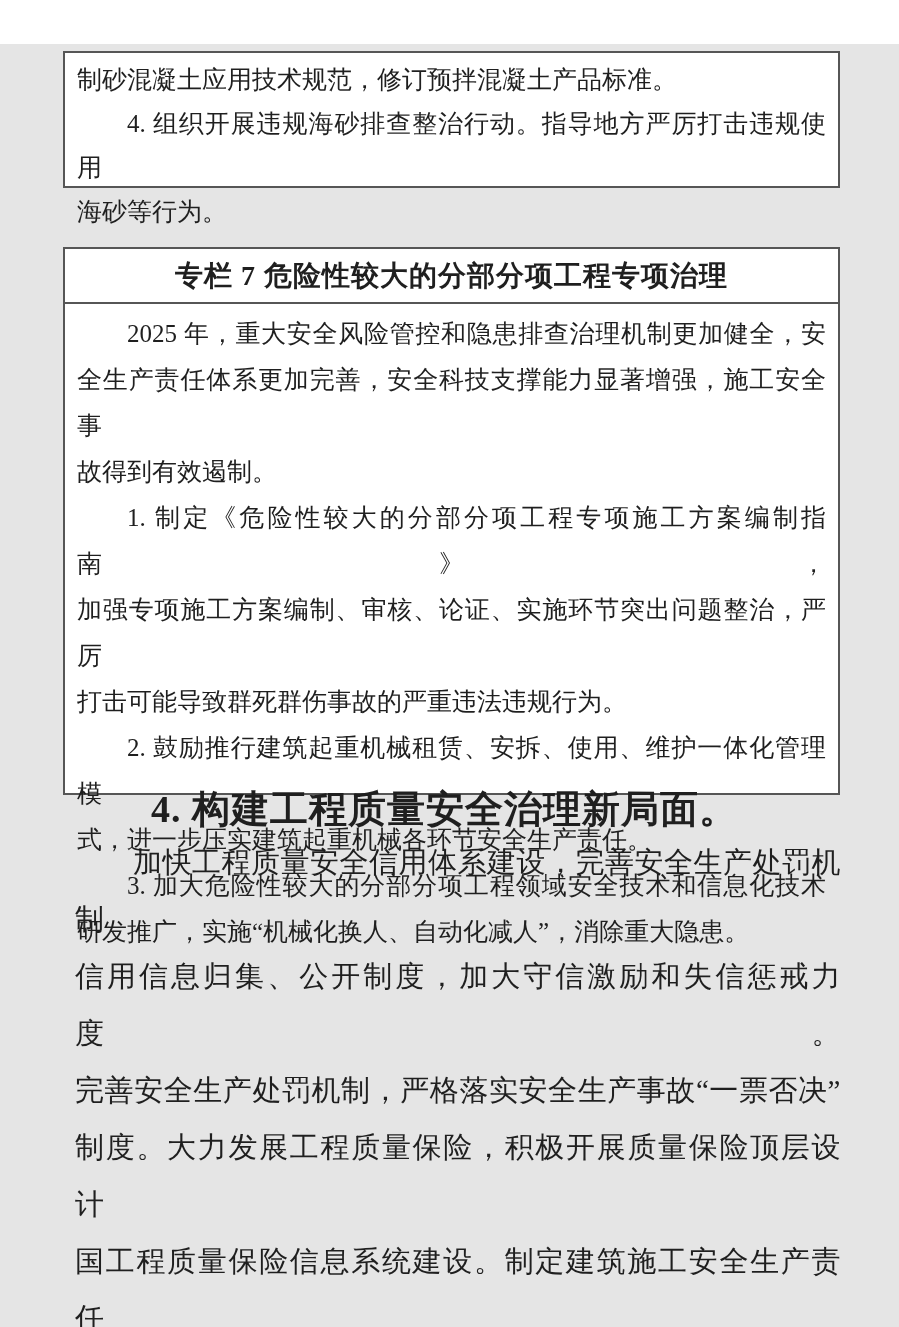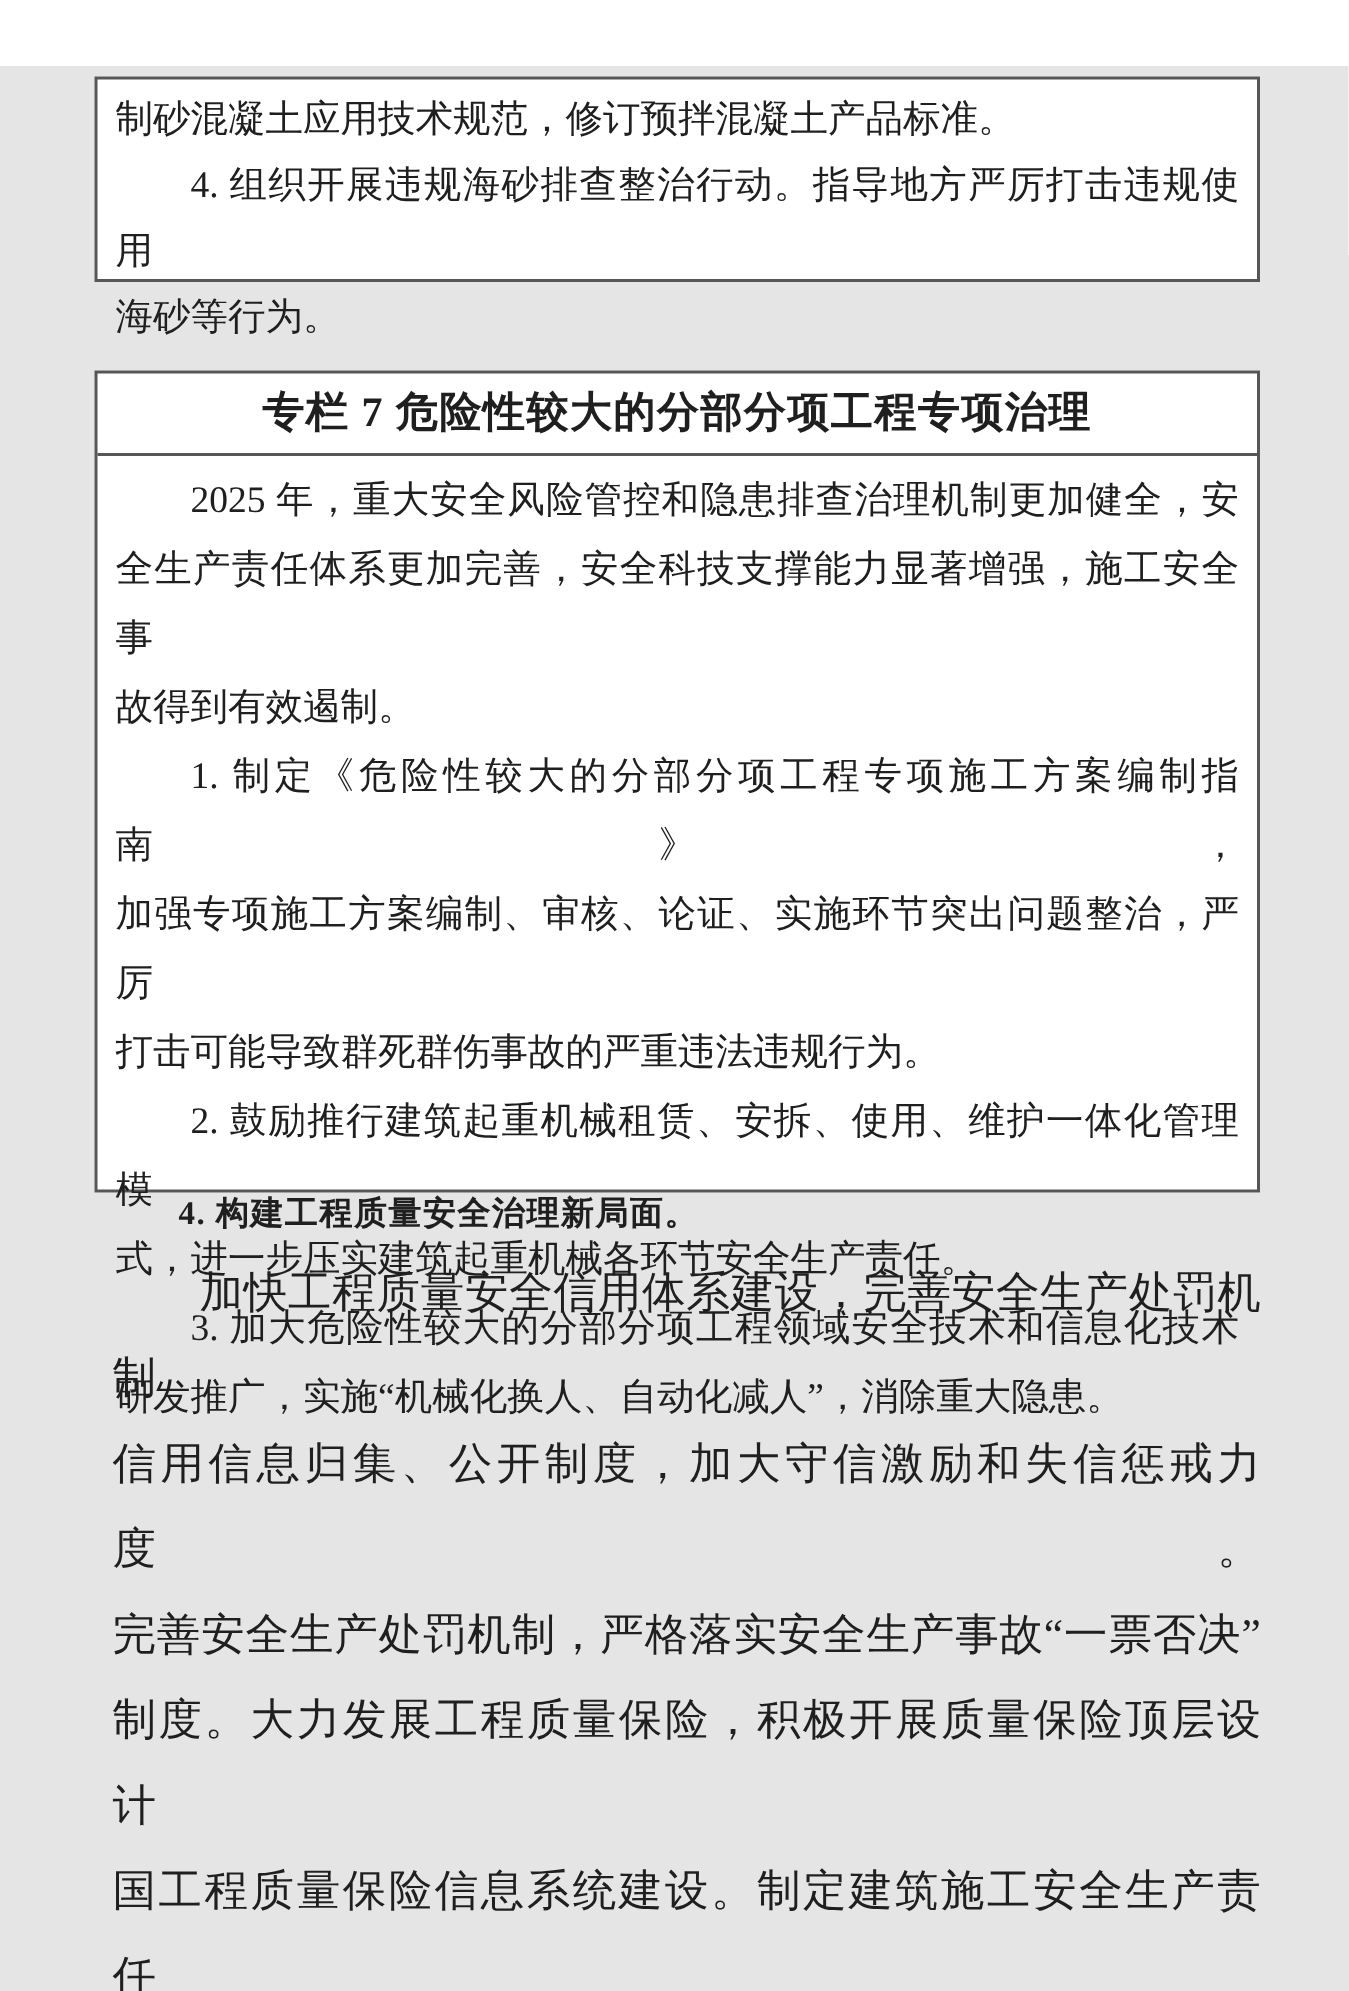--- a/index.html
+++ b/index.html
@@ -70,21 +70,21 @@
   .ind {
     text-indent: 2em;
   }
   #main-text {
     position: absolute;
     left: 75px;
     top: 740px;
     width: 766px;
   }
   .section-heading {
-    font-size: 22px;
+    font-size: 38px;
     font-weight: bold;
     line-height: 50px;
     letter-spacing: 1px;
   }
   #main-text .mline {
     font-size: 29px;
     line-height: 57px;
     letter-spacing: 0.5px;
   }
   .page-footer {

